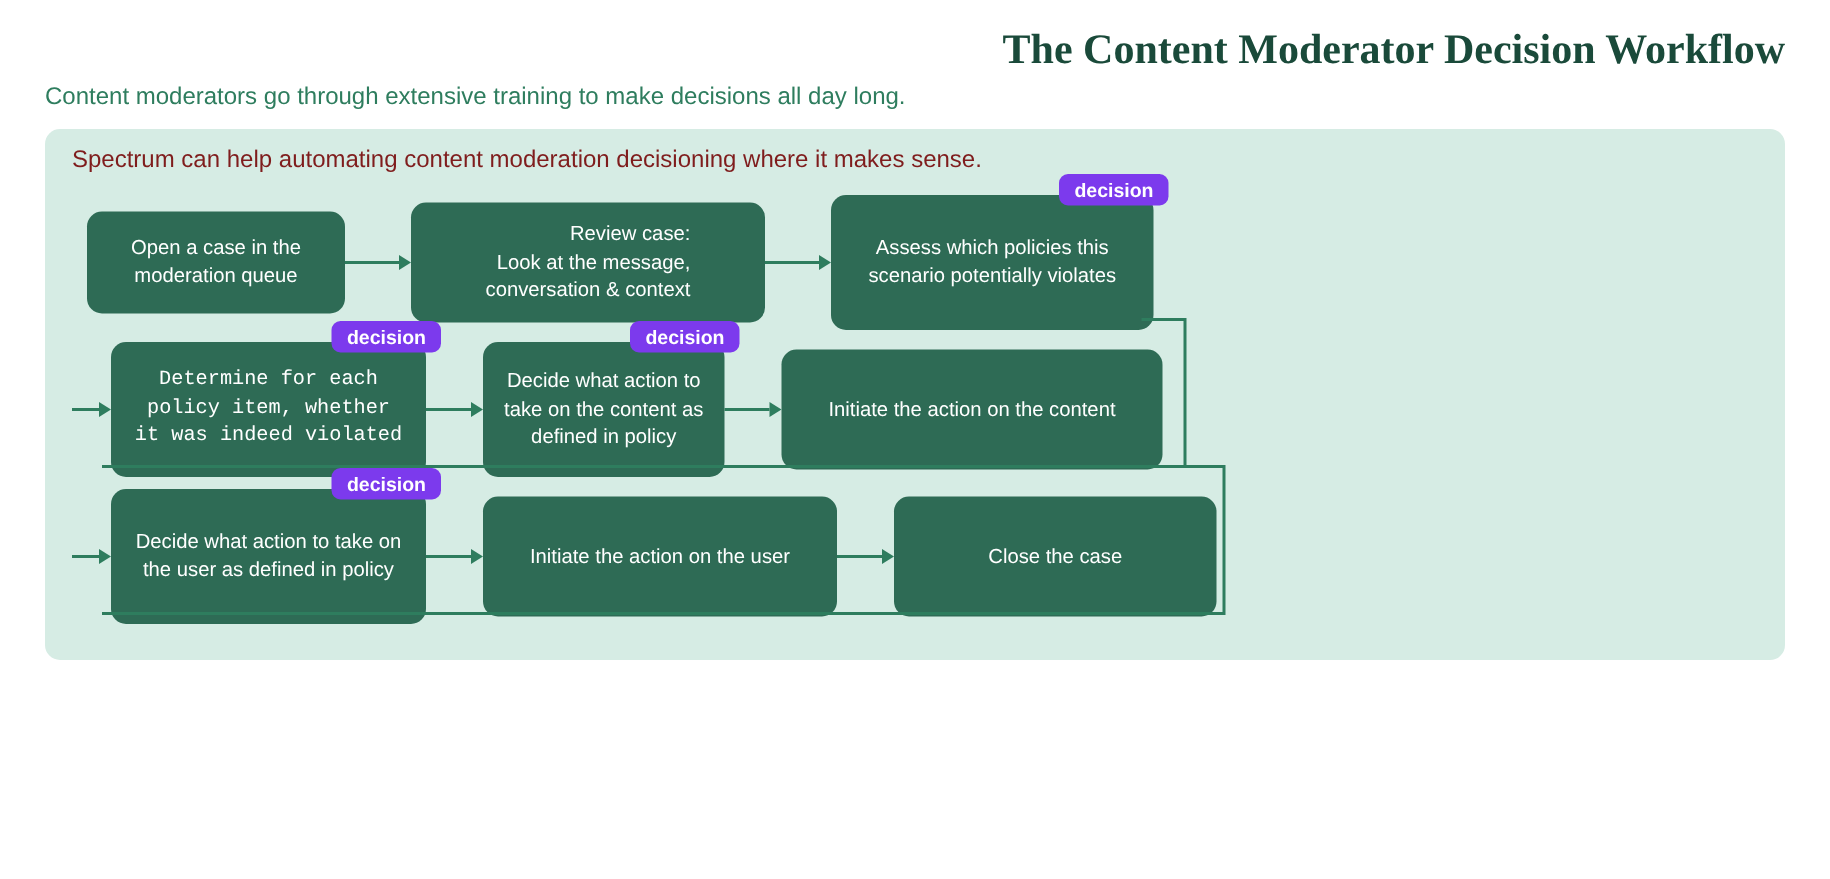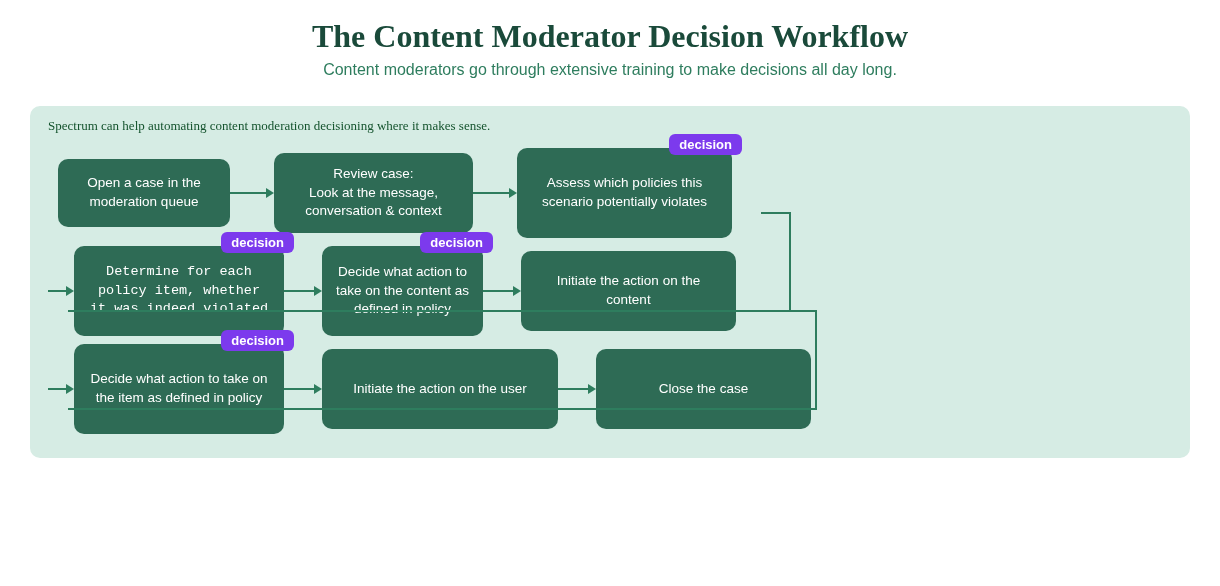--- a/index.html
+++ b/index.html
@@ -10,44 +10,44 @@
       min-height: 586px;
       overflow: hidden;
     }
     .page {
       width: 1220px;
       min-height: 586px;
       background: #fff;
       padding: 18px 30px 18px 30px;
     }
     .main-title {
-      text-align: center;
-      font-size: 32px;
+      text-align: right;
+      font-size: 28px;
       font-weight: bold;
       color: #1a4a3a;
       margin-bottom: 6px;
       font-family: 'Georgia', serif;
     }
     .subtitle {
-      text-align: center;
+      text-align: left;
       font-size: 16px;
       color: #2e7d5e;
-      margin-bottom: 27px;
+      margin-bottom: 12px;
       font-family: Arial, sans-serif;
     }
     .spectrum-box {
       background: #d6ece4;
       border-radius: 10px;
       padding: 12px 18px 16px 18px;
     }
     .spectrum-label {
-      font-size: 13px;
-      color: #14532d;
+      font-size: 16px;
+      color: #7f1d1d;
       margin-bottom: 14px;
-      font-family: Liberation Serif, serif;
+      font-family: Liberation Sans, sans-serif;
     }
     .node-wrapper {
       position: relative;
       display: flex;
       align-items: center;
     }
     .node {
       background: #2e6b55;
       color: #ffffff;
       border-radius: 10px;
@@ -127,21 +127,21 @@
           <span>Open a case in the moderation queue</span>
         </div>
       </div>
 
       <div class="arrow-connector">
         <div class="ac-line" style="width:36px;"></div>
         <div class="ac-head"></div>
       </div>
 
       <div class="node-wrapper">
-        <div class="node node-md" style="width:199px;min-height:80px;">
+        <div class="node node-md" style="width:236px;min-height:80px;text-align:right;">
           <span>Review case:<br>Look at the message,<br>conversation &amp; context</span>
         </div>
       </div>
 
       <div class="arrow-connector">
         <div class="ac-line" style="width:36px;"></div>
         <div class="ac-head"></div>
       </div>
 
       <div class="node-wrapper">
@@ -178,37 +178,37 @@
           <span>Decide what action to take on the content as defined in policy</span>
         </div>
       </div>
 
       <div class="arrow-connector">
         <div class="ac-line" style="width:30px;"></div>
         <div class="ac-head"></div>
       </div>
 
       <div class="node-wrapper">
-        <div class="node node-lg" style="width:215px;min-height:80px;">
+        <div class="node node-lg" style="width:254px;min-height:80px;">
           <span>Initiate the action on the content</span>
         </div>
       </div>
     </div>
 
     <div class="wf-row" style="margin-top:6px;">
 
       <div class="flex-row">
         <div style="width:18px;height:2px;background:#2e7d5e;"></div>
         <div class="ac-head"></div>
       </div>
 
       <div class="node-wrapper">
         <div class="decision-badge">decision</div>
         <div class="node node-md" style="width:210px;min-height:90px;">
-          <span>Decide what action to take on the item as defined in policy</span>
+          <span>Decide what action to take on the user as defined in policy</span>
         </div>
       </div>
 
       <div class="arrow-connector">
         <div class="ac-line" style="width:30px;"></div>
         <div class="ac-head"></div>
       </div>
 
       <div class="node-wrapper">
         <div class="node node-md" style="width:236px;min-height:80px;">

